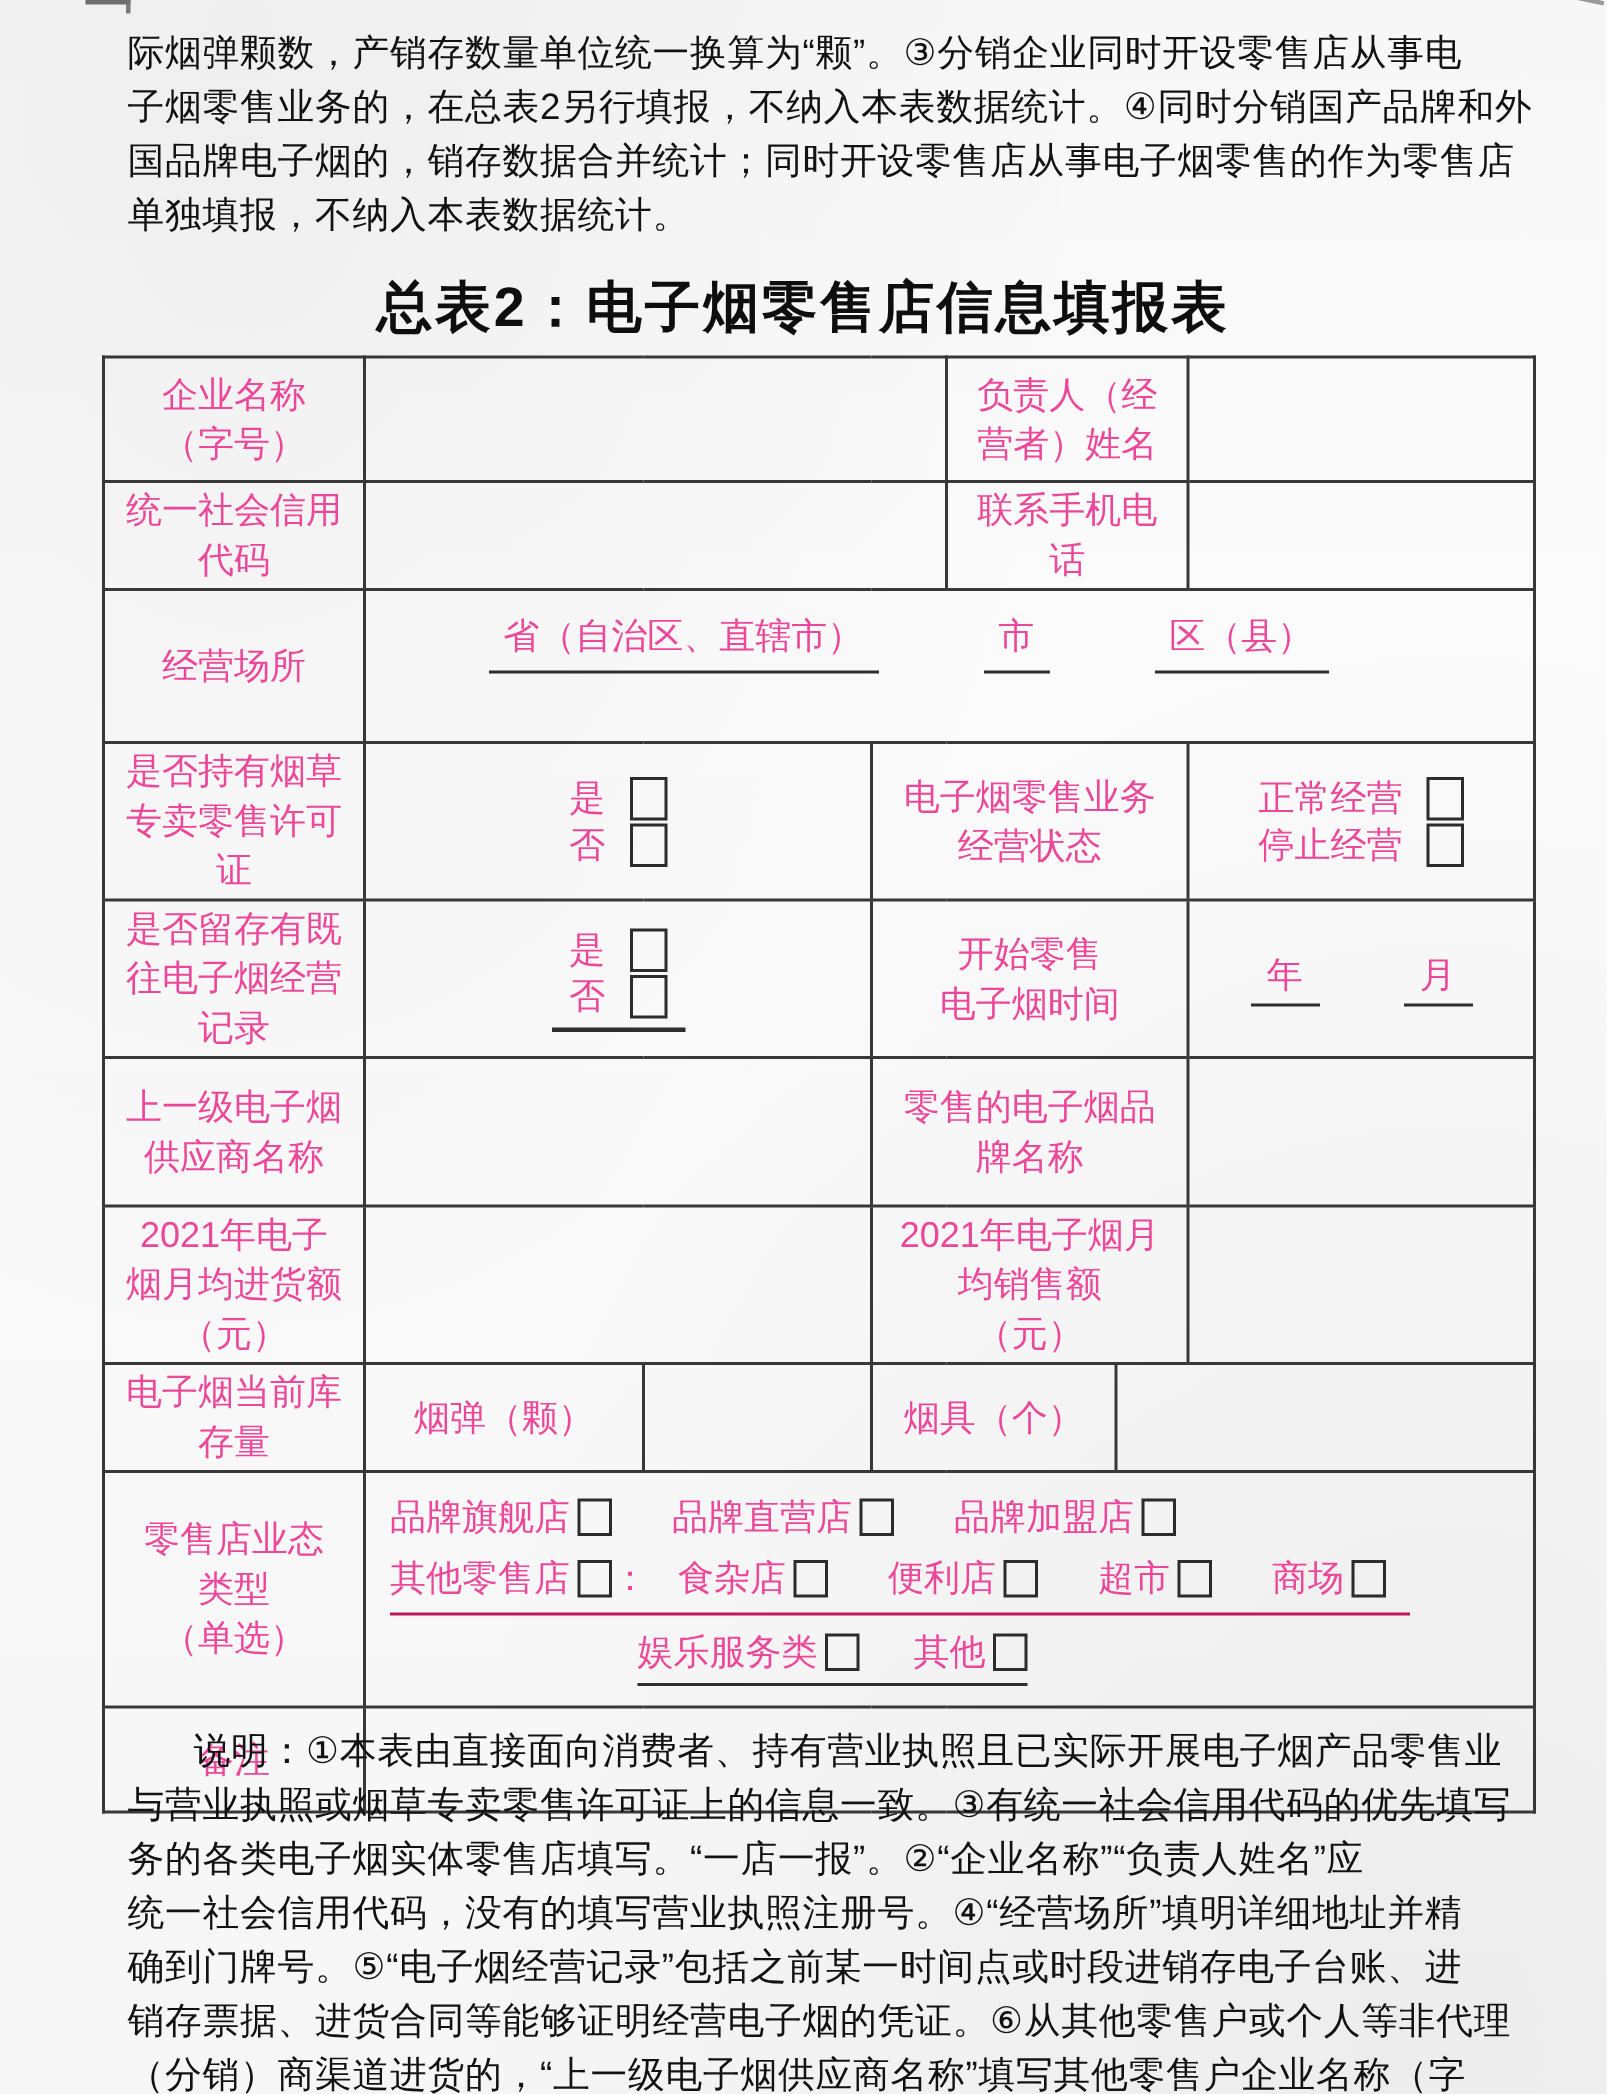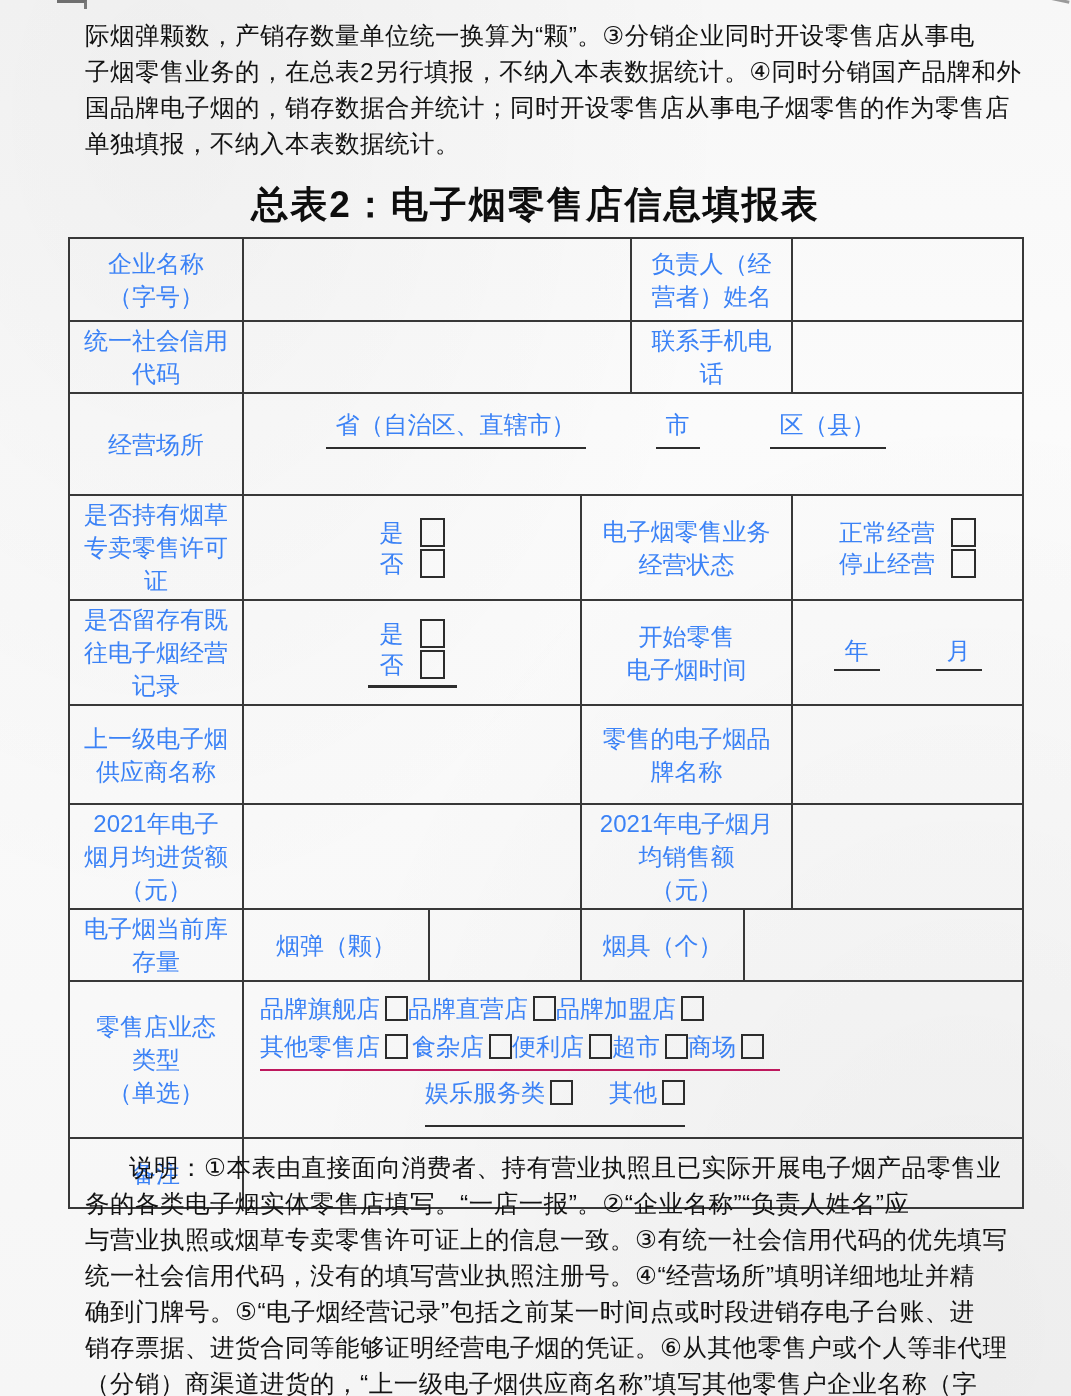--- a/index.html
+++ b/index.html
@@ -18,21 +18,21 @@
   .para .ln { white-space:nowrap; }
   #top-para { top:18px; }
   #notes-para { top:1150px; }
   #notes-para .ln.indent { padding-left:44px; }
   #doc-title { position:absolute; top:180px; left:0; width:100%; text-align:center;
                font-size:37px; font-weight:700; letter-spacing:2px; color:#0e0e0e; }
 
   table#form-table { position:absolute; left:68px; top:237px; width:954px;
                      border-collapse:collapse; table-layout:fixed; }
   #form-table td { border:2px solid #383838; vertical-align:middle; text-align:center;
-                   font-size:24px; line-height:33px; color:#3b82f6; padding:2px; }
+                   font-size:24px; line-height:33px; color:#ec4899; padding:2px; }
   td.lbl { white-space:pre-line; }
 
   .ckcol { display:flex; flex-direction:column; align-items:center; width:fit-content;
            margin:0 auto; }
   .ckline { display:flex; align-items:center; gap:16px; height:31px; }
   .ckbox { width:25px; height:29px; border:2px solid #2c2c2c; background:transparent;
            flex:0 0 auto; }
   .ckcol.u { border-bottom:3px solid #2e2e2e; padding:0 12px 5px 12px; }
 
   .premises { display:flex; justify-content:center; align-items:flex-start; gap:70px;
@@ -40,25 +40,25 @@
   .blankline { border-bottom:2px solid #2e2e2e; padding:0 10px 4px 10px; white-space:nowrap;font-family:Liberation Mono, monospace; }
 
   .ym { display:flex; justify-content:center; gap:56px; }
   .ym span { border-bottom:2px solid #2e2e2e; padding:0 11px 2px 11px; }
 
   .sbox { display:inline-block; width:23px; height:25px; border:2px solid #2c2c2c;
           margin-left:5px; vertical-align:-3px; }
   .typecell { text-align:left !important; }
   .typelines { display:flex; flex-direction:column; justify-content:space-evenly;
                height:100%; min-height:150px; padding:2px 0 2px 14px; }
-  .typerow { display:flex; align-items:center; white-space:nowrap;
+  .typerow { display:flex; align-items:center; gap:40px; white-space:nowrap;
              width:fit-content; }
   .typerow.u2 { border-bottom:2px solid #be185d; padding-bottom:6px; padding-right:16px; }
   .typerow.center3 { margin-left:165px; border-bottom:2px solid #2e2e2e;
-                     padding-bottom:16px; gap:36px; }
+                     padding-bottom:4px; gap:36px; }
   .opt { display:inline-flex; align-items:center; }
 
   .artifact1 { position:absolute; left:57px; top:0; width:30px; height:9px;
                border-top:3px solid #6f6f6f; border-right:3px solid #7a7a7a; }
   .artifact2 { position:absolute; right:2px; top:-2px; width:26px; height:8px;
                border-top:3px solid #9a9a9a; transform:rotate(12deg); }
 </style>
 </head>
 <body>
 
@@ -261,19 +261,19 @@
 
   <tr style="height:70px">
     <td class="lbl">备注</td>
     <td colspan="6"></td>
   </tr>
 </tbody>
   </table>
 
 <div id="notes-para" class="para">
   <div class="ln indent">说明：①本表由直接面向消费者、持有营业执照且已实际开展电子烟产品零售业</div>
+  <div class="ln">与营业执照或烟草专卖零售许可证上的信息一致。③有统一社会信用代码的优先填写</div>
   <div class="ln">务的各类电子烟实体零售店填写。“一店一报”。②“企业名称”“负责人姓名”应</div>
-  <div class="ln">与营业执照或烟草专卖零售许可证上的信息一致。③有统一社会信用代码的优先填写</div>
   <div class="ln">统一社会信用代码，没有的填写营业执照注册号。④“经营场所”填明详细地址并精</div>
   <div class="ln">确到门牌号。⑤“电子烟经营记录”包括之前某一时间点或时段进销存电子台账、进</div>
   <div class="ln">销存票据、进货合同等能够证明经营电子烟的凭证。⑥从其他零售户或个人等非代理</div>
   <div class="ln">（分销）商渠道进货的，“上一级电子烟供应商名称”填写其他零售户企业名称（字</div>
 </div>
 
 </body></html>

